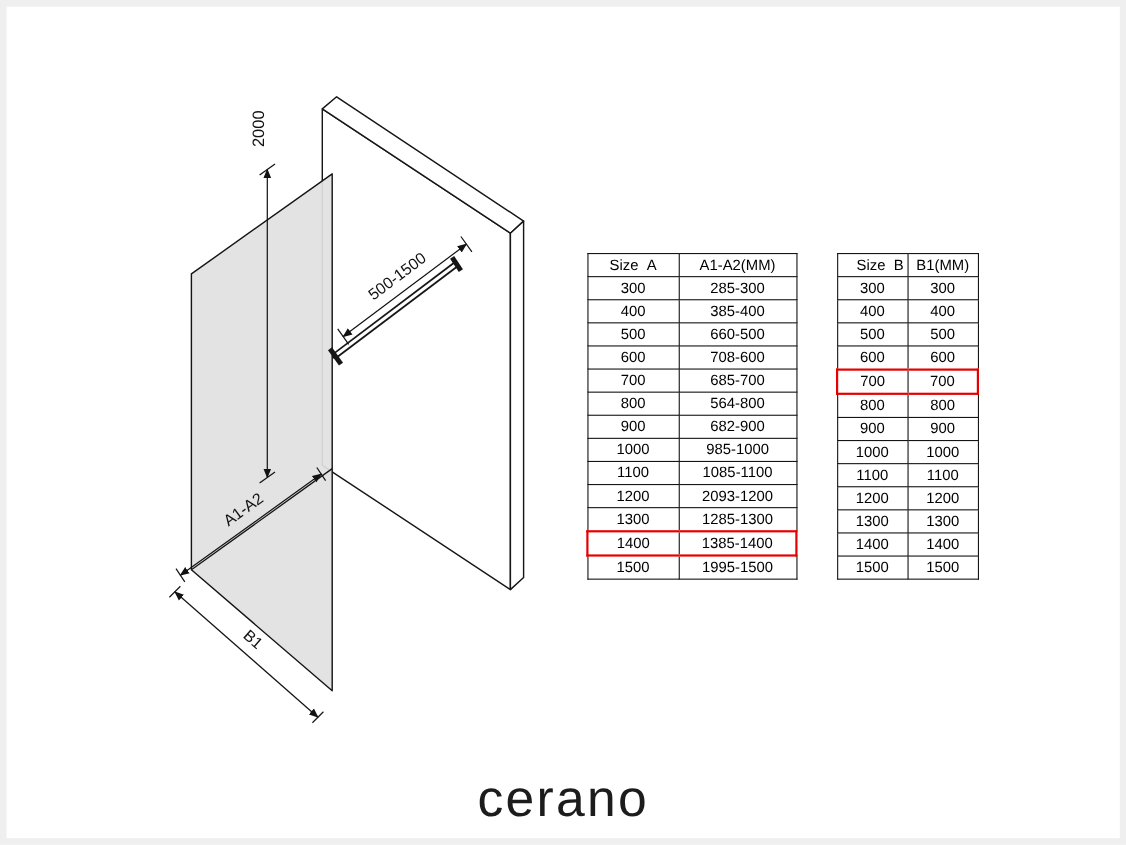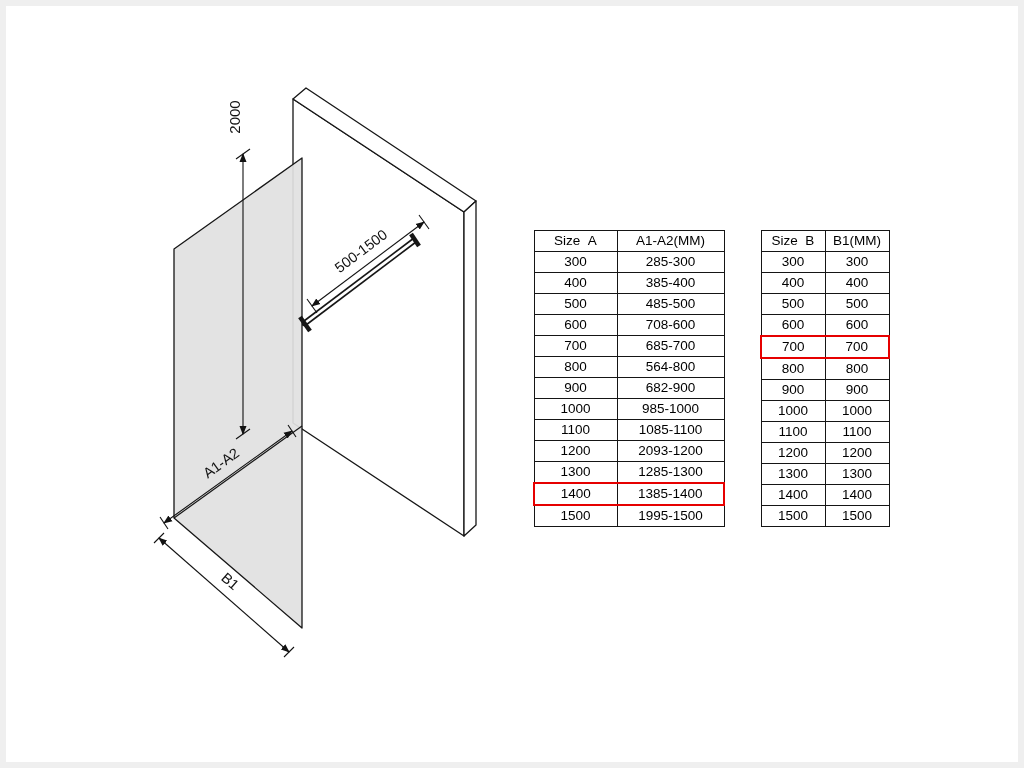--- a/index.html
+++ b/index.html
@@ -20,21 +20,21 @@
   .dim-table th,.dim-table td{
     border:1px solid #151515;
     font-size:13.5px;font-weight:400;color:#000;
     text-align:center;height:20px;padding:0 3px;line-height:20px;
     background:#fff;white-space:nowrap;
   }
   #table-a{left:527px;top:224px;}
   #table-a th:first-child{width:76px;}
   #table-a th:last-child{width:100px;margin-top:16px;}
   #table-b{left:754px;top:224px;}
-  #table-b th:first-child{width:57px;}
+  #table-b th:first-child{width:57px;text-align:right;}
   #table-b th:last-child{width:57px;margin-top:40px;}
   .hl{border-top:2px solid var(--hl,#e60000)!important;border-bottom:2px solid var(--hl,#e60000)!important;}
   .hl-l{border-left:2px solid var(--hl,#e60000)!important;}
   .hl-r{border-right:2px solid var(--hl,#e60000)!important;}
   
   .logo{
     position:absolute;left:0;top:692px;width:100%;
     text-align:center;font-size:47px;font-weight:300;
     letter-spacing:2px;color:#1c1c1c;
   }
@@ -110,21 +110,21 @@
         <tr>
           <td>300</td>
           <td>285-300</td>
         </tr>
         <tr>
           <td>400</td>
           <td>385-400</td>
         </tr>
         <tr>
           <td>500</td>
-          <td>485-500</td>
+          <td>660-500</td>
         </tr>
         <tr>
           <td>600</td>
           <td>708-600</td>
         </tr>
         <tr>
           <td>700</td>
           <td>685-700</td>
         </tr>
         <tr>
@@ -218,14 +218,15 @@
           <td>1400</td>
           <td>1400</td>
         </tr>
         <tr>
           <td>1500</td>
           <td>1500</td>
         </tr>
       </tbody>
   </table>
 
+  <div class="logo">cerano</div>
 
 </div>
 
 </body></html>

